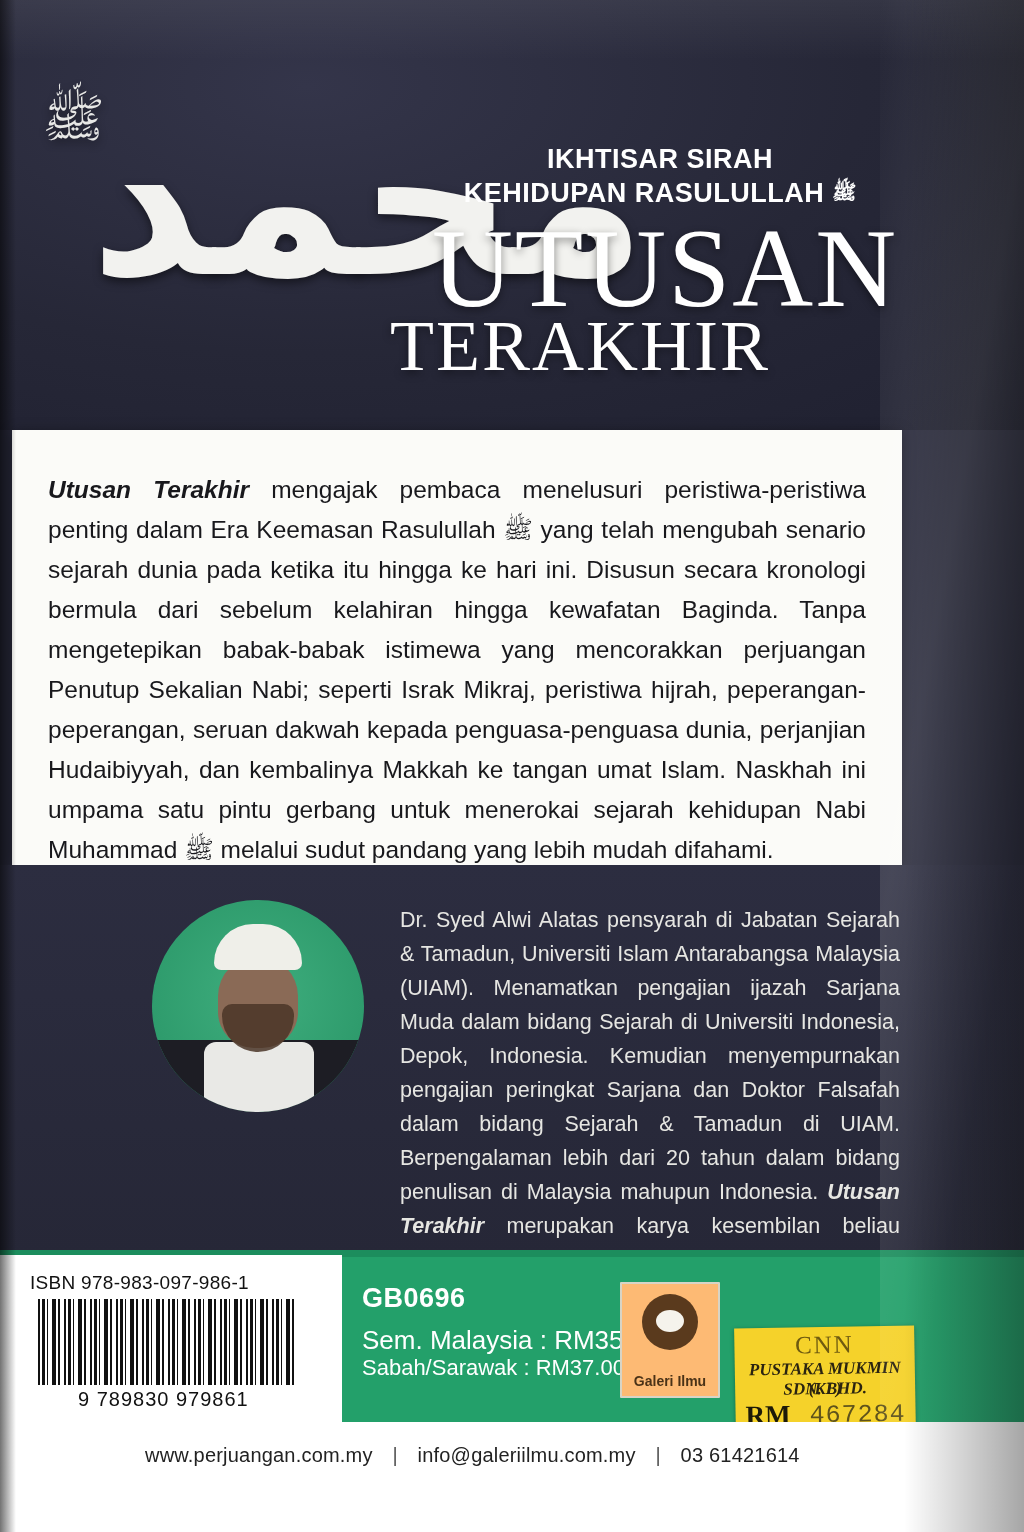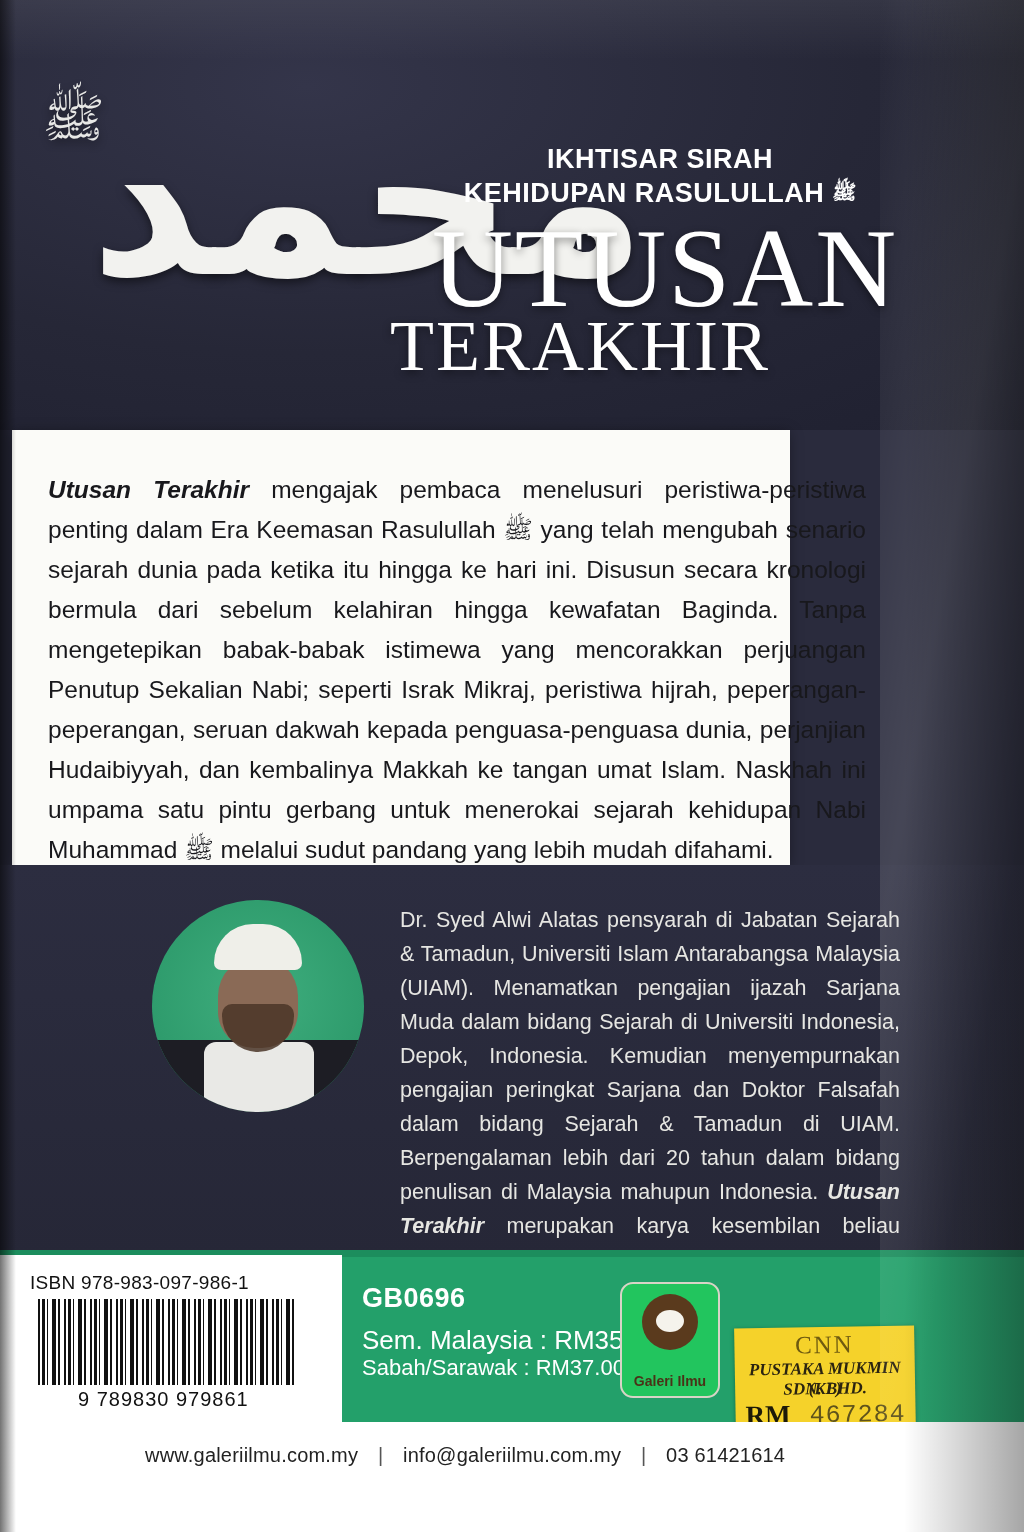--- a/index.html
+++ b/index.html
@@ -111,21 +111,21 @@
     font-size: 72px;
     line-height: 72px;
     letter-spacing: 2px;
     text-shadow: 0 3px 8px rgba(0,0,0,0.45);
   }
 
   
   .synopsis {
     position: absolute;
     top: 430px; left: 12px;
-    width: 778px; height: 435px;
+    width: 890px; height: 435px;
     background: #fbfbf8;
     box-shadow: 0 2px 12px rgba(0,0,0,0.35);
     padding: 0;
   }
   .synopsis-text {
     position: absolute;
     top: 40px; left: 36px;
     width: 818px;
     color: #18181c;
     font-family: "Liberation Sans", sans-serif;
@@ -275,23 +275,23 @@
     position: absolute;
     top: 98px; left: 362px;
     color: #ffffff;
     font-size: 22px;
   }
 
   .publisher-logo {
     position: absolute;
     top: 25px; left: 620px;
     width: 96px; height: 112px;
-    background: #22c55e;
+    background: #fdba74;
     border: 2px solid #d8d4c6;
-    border-radius: 13px;
+    border-radius: 1px;
   }
   .pl-mark {
     position: absolute;
     top: 10px; left: 50%;
     transform: translateX(-50%);
     width: 56px; height: 56px;
     border-radius: 50%;
     background: #5a3a1d;
   }
   .pl-mark::after {
@@ -458,21 +458,21 @@
       <div class="ps-cnn">CNN</div>
       <div class="ps-shop">PUSTAKA MUKMIN (KL)</div>
       <div class="ps-shop2">SDN. BHD.</div>
       <div class="ps-rm">RM</div>
       <div class="ps-num">467284</div>
     </div>
   </div>
 
   <div class="contact-strip">
     <div class="contact-line">
-      <span>www.galeriilmu.com.my</span>
+      <span>www.perjuangan.com.my</span>
       <span class="sep">|</span>
       <span>info@galeriilmu.com.my</span>
       <span class="sep">|</span>
       <span>03 61421614</span>
     </div>
   </div>
 
   <div class="sheen a"></div>
   <div class="sheen b"></div>
   <div class="sheen c"></div>

